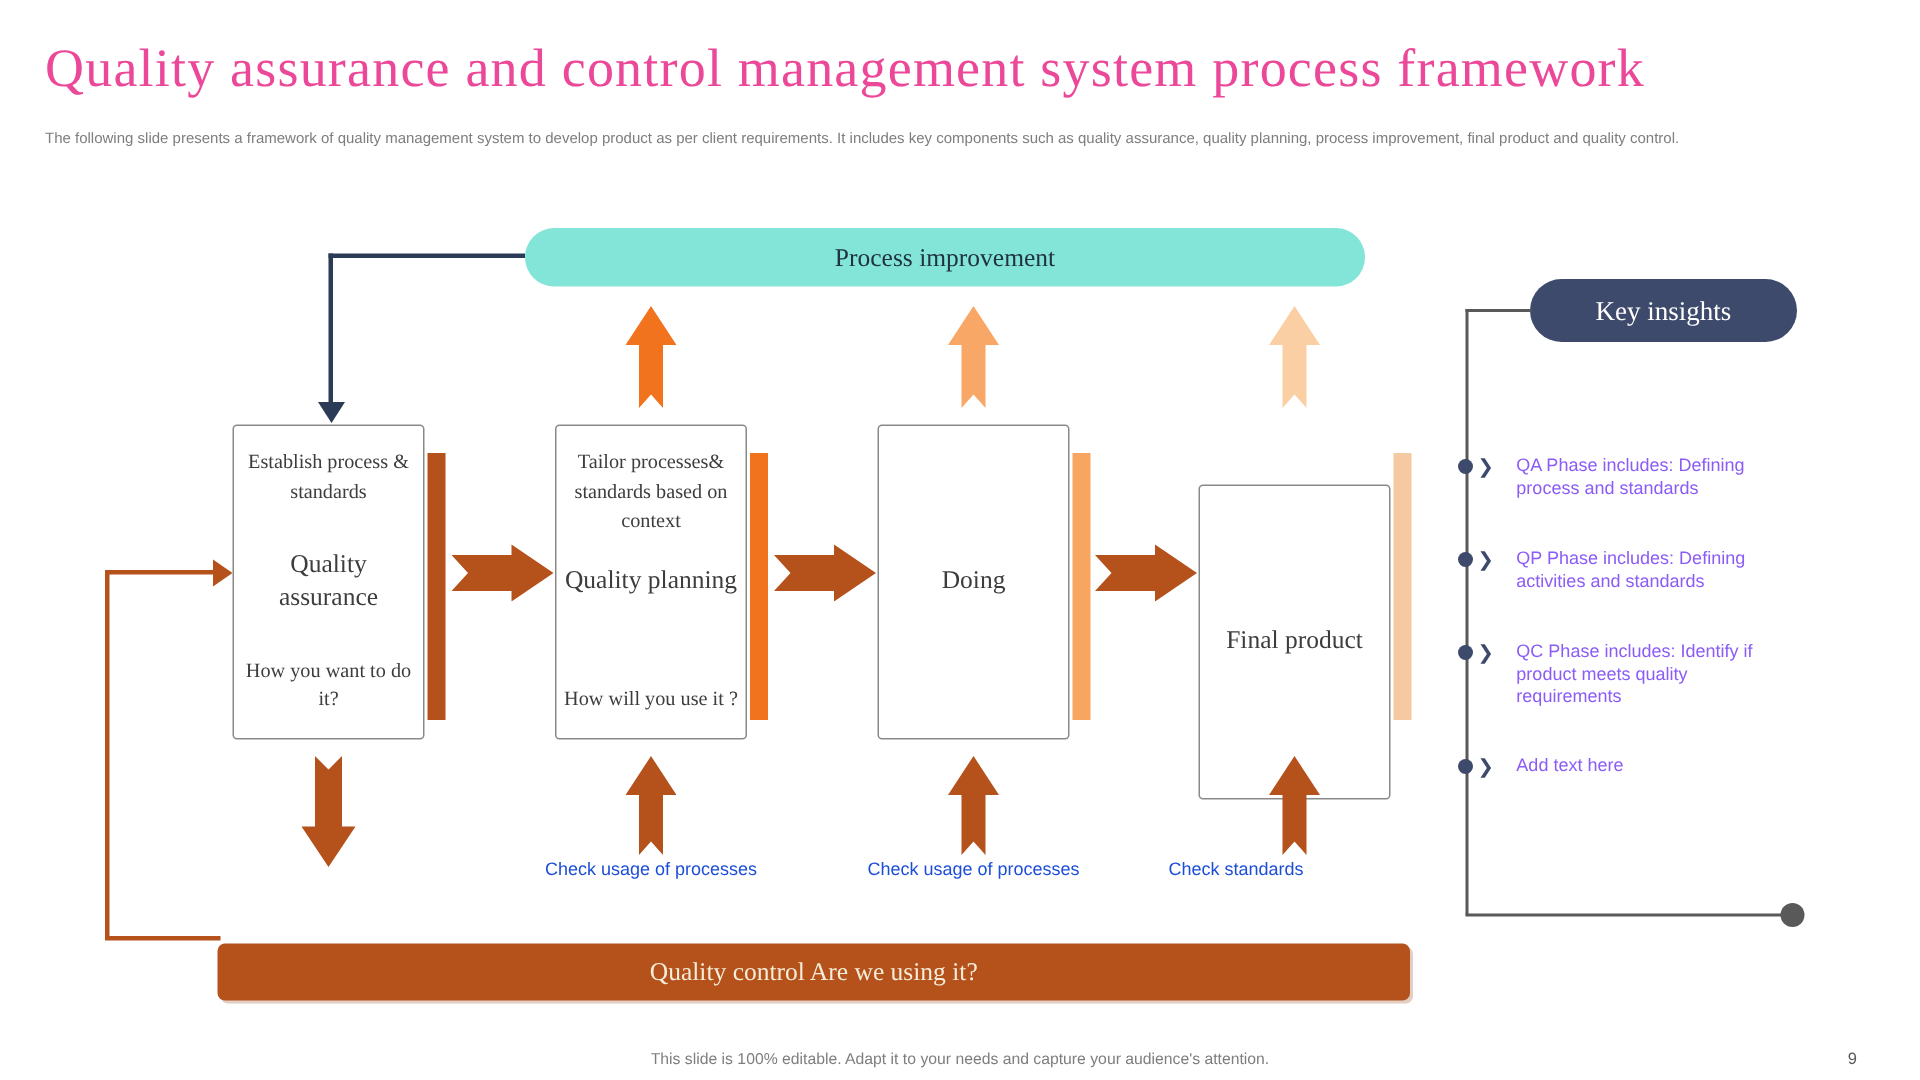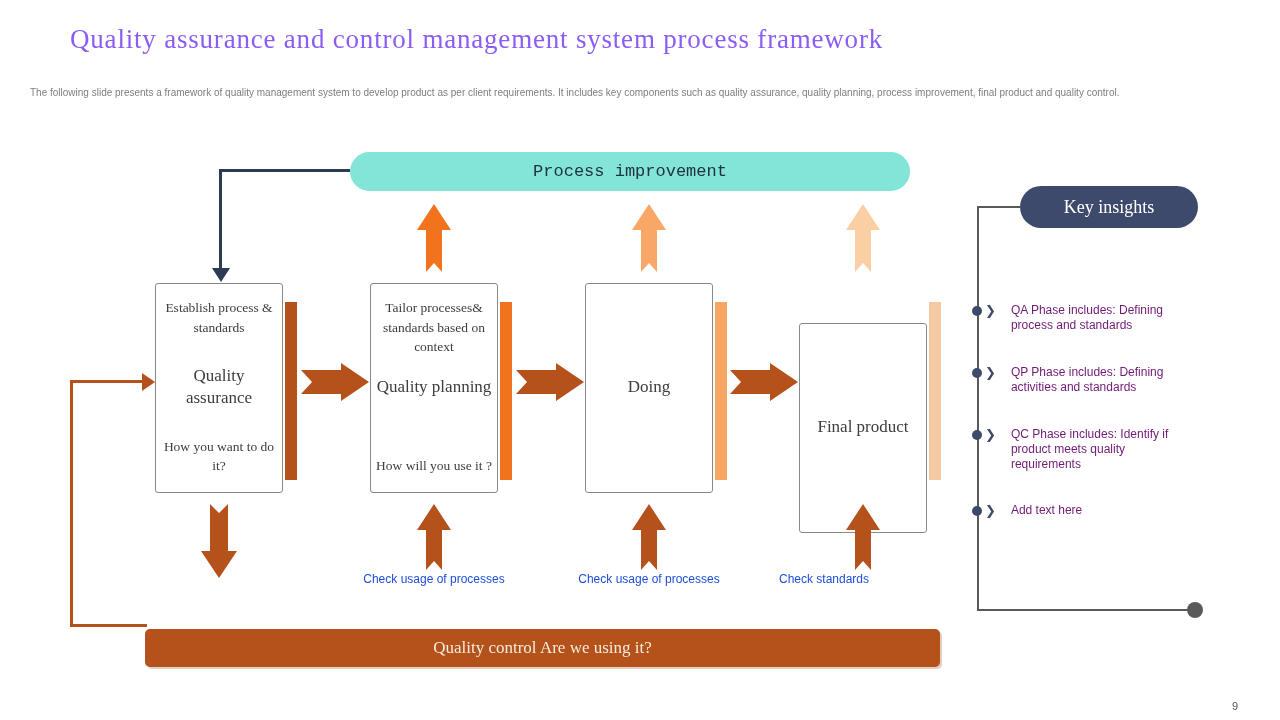--- a/index.html
+++ b/index.html
@@ -5,33 +5,33 @@
   html,body { margin:0; padding:0; background:#e8e8e8; }
   .slide {
     position:relative; width:1280px; height:720px; margin:0 auto;
     background:#ffffff; overflow:hidden;
     font-family:"Liberation Sans","DejaVu Sans",sans-serif;
   }
 
   .slide-title {
     position:absolute; left:30px; top:24px; width:1100px;
     font-family:"Liberation Serif","DejaVu Serif",serif;
-    font-size:27px; letter-spacing:0.8px; color:#8b5cf6; white-space:nowrap;margin-left:40px;
+    font-size:36px; letter-spacing:0.8px; color:#ec4899; white-space:nowrap;
   }
   .slide-subtitle {
     position:absolute; left:30px; top:87px; width:1200px;
     font-size:10px; color:#7e7e7e; white-space:nowrap;
   }
 
   .pill {
     position:absolute; display:flex; align-items:center; justify-content:center;
     border-radius:20px;
   }
   .process-pill { left:350px; top:152px; width:560px; height:39px;
-    font-family:Liberation Mono, monospace; font-size:17px; color:#21333e; }
+    font-family:Liberation Serif, serif; font-size:17px; color:#21333e; }
   .key-pill { left:1020px; top:186px; width:178px; height:42px; border-radius:21px;
     font-family:"Liberation Serif","DejaVu Serif",serif; font-size:18px; font-weight:normal; color:#ffffff; }
 
   .line { position:absolute; }
 
   .tri-down { position:absolute; width:0; height:0;
     border-left:9px solid transparent; border-right:9px solid transparent;
     border-top:14px solid #2b3a55; }
   .tri-right { position:absolute; width:0; height:0;
     border-top:9px solid transparent; border-bottom:9px solid transparent;
@@ -60,21 +60,21 @@
     position:absolute; left:145px; top:605px; width:795px; height:38px;
     border-radius:5px; display:flex; align-items:center; justify-content:center;
     font-family:"Liberation Serif","DejaVu Serif",serif; font-size:17px; color:#f3edd9;
     box-shadow:2px 2px 0 rgba(140,60,10,0.25);
     margin-top:24px;
   }
 
   .insight { position:absolute; left:972px; width:235px; display:flex; align-items:flex-start; }
   .insight-dot { width:10px; height:10px; border-radius:50%; margin-top:3px; flex:none; }
   .insight-chevron { font-size:13px; font-weight:bold; line-height:1; margin-left:3px; margin-top:1px; flex:none; }
-  .insight-text { margin-left:15px; width:180px; font-size:12px; line-height:1.27; color:#701a75; }
+  .insight-text { margin-left:15px; width:180px; font-size:12px; line-height:1.27; color:#8b5cf6; }
 
   .connector-dot { position:absolute; left:1187px; top:602px; width:16px; height:16px;
     border-radius:50%; }
 
   .footer { position:absolute; left:0; top:700px; width:1280px; text-align:center;
     font-size:10.5px; color:#7e7e7e; }
   .page-num { position:absolute; right:42px; top:700px; font-size:11px; color:#595959; }
 </style>
 </head>
 <body>
@@ -188,15 +188,16 @@
     <div class="insight-dot" style="background-color: rgb(62, 74, 107);"></div>
     <div class="insight-chevron" style="color: rgb(62, 74, 107);">❯</div>
     <div class="insight-text">QC Phase includes: Identify if product meets quality requirements</div>
   </div>
   <div class="insight" style="top:503px;">
     <div class="insight-dot" style="background-color: rgb(62, 74, 107);"></div>
     <div class="insight-chevron" style="color: rgb(62, 74, 107);">❯</div>
     <div class="insight-text">Add text here</div>
   </div>
 
+  <div class="footer">This slide is 100% editable. Adapt it to your needs and capture your audience's attention.</div>
   <div class="page-num">9</div>
 
 </div>
 
 </body></html>

